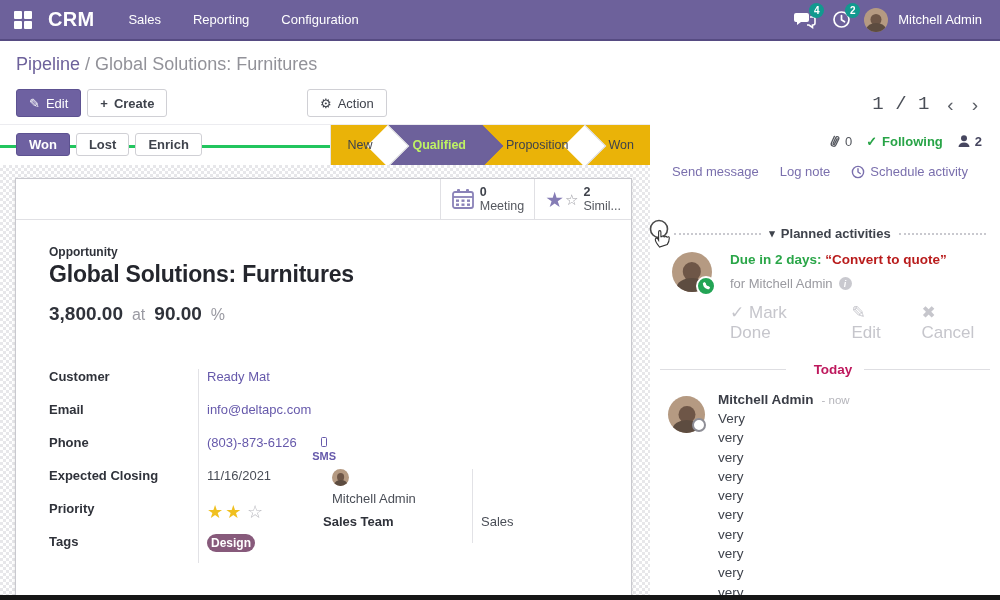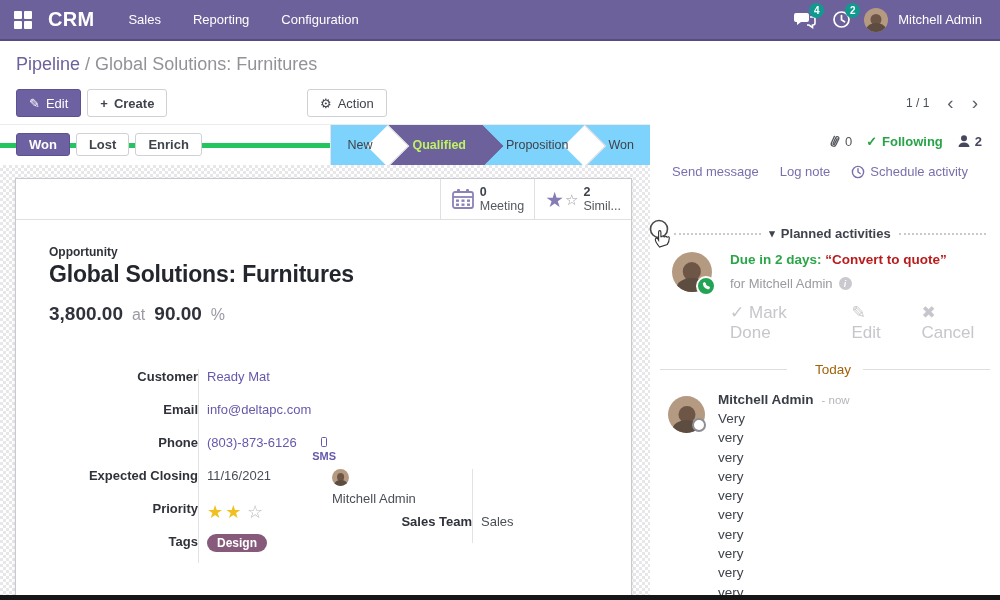--- a/index.html
+++ b/index.html
@@ -33,33 +33,33 @@
   .breadcrumb { position:absolute; left:16px; top:11px; font-size:18px; }
   .bc-parent { color:#6d619b; cursor:pointer; }
   .bc-sep, .bc-current { color:#929299; }
   .cp-buttons { position:absolute; left:16px; top:46px; display:flex; }
   .btn { font-size:13px; height:28px; display:inline-flex; align-items:center; gap:6px;
     padding:0 12px; border-radius:3px; border:1px solid #d0d0d5; background:#fff; color:#3f434c; cursor:pointer; }
   .btn-primary { background:#6e61a1; border-color:#5d5291; color:#fff; }
   .btn-create { margin-left:6px; font-weight:bold; }
   .btn-action { position:absolute; left:307px; top:46px; }
   .pager { position:absolute; right:22px; top:50px; display:flex; align-items:center; gap:18px; color:#4a4e57; }
-  .pager-count { font-size:12px; }
+  .pager-count { font-size:19px;font-family:Liberation Mono, monospace; }
   .pager-arrow { font-size:19px; color:#5a5e66; cursor:pointer; line-height:1; }
 
   
   .statusbar { position:absolute; left:0; top:124px; width:650px; height:24px; background:#fff;
-    border-top:1px solid #ececf0; border-bottom:5px solid #22c55e; }
+    border-top:1px solid #ececf0; border-bottom:3px solid #22c55e; }
   .sb-buttons { position:absolute; left:16px; top:8px; display:flex; gap:6px; }
   .sb-btn { font-size:13px; font-weight:bold; padding:3px 12px; border-radius:3px;
     border:1px solid #d0d0d5; background:#fff; color:#3f434c; cursor:pointer; }
   .sb-btn.active { background:#6e61a1; border-color:#5d5291; color:#fff; }
   .stages { position:absolute; right:0; top:0; height:40px; display:flex; overflow:hidden; border-left:1px solid #e4e4e8; }
   .stage { position:relative; height:40px; line-height:40px; font-size:12.5px; color:#3f434c;
-    background:#7dd3fc; padding:0 16px 0 24px; cursor:pointer; white-space:nowrap; }
+    background:#eab308; padding:0 16px 0 24px; cursor:pointer; white-space:nowrap; }
   .stage:first-child { padding-left:16px; }
   .stage .stx { position:relative; z-index:6; }
   .stage::after { content:''; position:absolute; top:5.5px; right:-15px; width:29px; height:29px;
     transform:rotate(45deg); background:#fff; border-top:1px solid #d7d7db; border-right:1px solid #d7d7db; }
   .stage:last-child::after { display:none; }
   .stage:nth-child(1) { z-index:5; } .stage:nth-child(2) { z-index:4; }
   .stage:nth-child(3) { z-index:3; } .stage:nth-child(4) { z-index:2; }
   .stage.active { background:#6d619b; color:#bef264; font-weight:bold; }
   .stage.active::after { background:#6d619b; border-color:#6d619b; }
 
@@ -84,30 +84,30 @@
   .opp-type { position:absolute; left:33px; top:66px; font-size:12px; font-weight:bold; color:#2f323a; }
   .opp-title { position:absolute; left:33px; top:82px; font-size:23px; font-weight:bold; color:#24262d; letter-spacing:-.2px; }
   .amount-row { position:absolute; left:33px; top:124px; font-size:19px; color:#2f323a; display:flex; align-items:baseline; gap:9px; }
   .amount, .prob { font-weight:bold; }
   .muted-at, .pct { color:#9a9aa2; font-size:16px; font-weight:normal; }
 
   .fgroup { position:absolute; }
   .fgroup::before { content:''; position:absolute; top:2px; bottom:2px; left:149px; width:1px; background:#e2e2e6; }
   .fgroup-left { left:33px; top:188px; width:300px; }
   .fgroup-right { left:307px; top:288px; width:300px; }
-  .frow { display:flex; min-height:33px; align-items:flex-start;text-align:right; }
+  .frow { display:flex; min-height:33px; align-items:flex-start; }
   .flabel { width:149px; flex:none; font-size:13px; font-weight:bold; color:#2f323a; padding-top:2px; }
   .fvalue { margin-left:9px; font-size:13px; color:#4a4e57; padding-top:2px; }
   .flink { color:#6659ab; cursor:pointer; }
   .sms-link { color:#6659ab; font-size:11px; font-weight:bold; margin-left:12px; cursor:pointer; display:inline-flex; align-items:center; gap:3px;flex-direction:column; }
   .sms-phone { display:inline-block; width:6px; height:10px; border:1px solid #6659ab; border-radius:1.5px; }
   .stars-y { color:#f0c020; font-size:18px; letter-spacing:2px; cursor:pointer; }
   .stars-e { color:#b9b9bf; font-size:18px; cursor:pointer; }
   .tag-pill { display:inline-block; background:#875a7b; color:#fff; font-size:12px; font-weight:bold;
-    border-radius:10px; padding:2px 10px; }
+    border-radius:10px; padding:2px 4px; }
   .sp-value { display:flex; flex-wrap:wrap; align-items:center; gap:5px; width:100px; }
   .sp-avatar { width:17px; height:17px; }
 
   
   .chatter { position:absolute; left:650px; top:124px; width:350px; height:476px; background:#fff; }
   .ch-toprow { position:absolute; left:0; top:9px; right:18px; display:flex; justify-content:flex-end; align-items:center; gap:14px; font-size:13px; }
   .attach { display:flex; align-items:center; gap:3px; color:#55585f; cursor:pointer; }
   .following { color:#28a447; font-weight:bold; display:flex; align-items:center; gap:5px; cursor:pointer; }
   .followers { display:flex; align-items:center; gap:4px; color:#46465f; font-weight:bold; cursor:pointer; }
   .ch-actions { position:absolute; left:22px; top:40px; display:flex; gap:21px; font-size:13px; color:#7a6fad; }
@@ -127,21 +127,21 @@
   .due-green { color:#2aa648; }
   .due-summary { color:#b91c1c; }
   .act-for { font-size:13px; color:#9a9aa0; margin-top:9px; display:flex; align-items:center; gap:6px; }
   .info-circle { width:13px; height:13px; border-radius:50%; background:#c9c9cf; color:#fff; font-size:9px;
     font-weight:bold; display:inline-flex; align-items:center; justify-content:center; font-style:italic; }
   .act-btns { margin-top:11px; display:flex; gap:24px; font-size:17px; color:#c6c6cc; }
   .act-btns span { cursor:pointer; }
 
   .today-sep { position:absolute; left:10px; top:238px; right:10px; display:flex; align-items:center; gap:12px; }
   .today-line { flex:1; border-top:1px solid #dedee2; }
-  .today-lbl { font-size:13.5px; font-weight:normal; color:#a16207;margin-left:16px; }
+  .today-lbl { font-size:13.5px; font-weight:bold; color:#be185d;margin-left:16px; }
 
   .message { position:absolute; left:18px; top:268px; right:10px; }
   .msg-avatar { position:absolute; left:0; top:4px; width:37px; height:37px; }
   .msg-badge { position:absolute; left:24px; top:26px; width:14px; height:14px; border-radius:50%;
     background:#fff; border:2px solid #8e8e96; }
   .msg-body { margin-left:50px; }
   .msg-head { display:flex; align-items:baseline; gap:8px; }
   .msg-author { font-size:13.5px; font-weight:bold; color:#3a3d46; cursor:pointer; }
   .msg-time { font-size:11.5px; color:#b5b5bb; }
   .msg-lines { margin-top:2px; font-size:13.5px; color:#3f434c; line-height:19.3px; }

